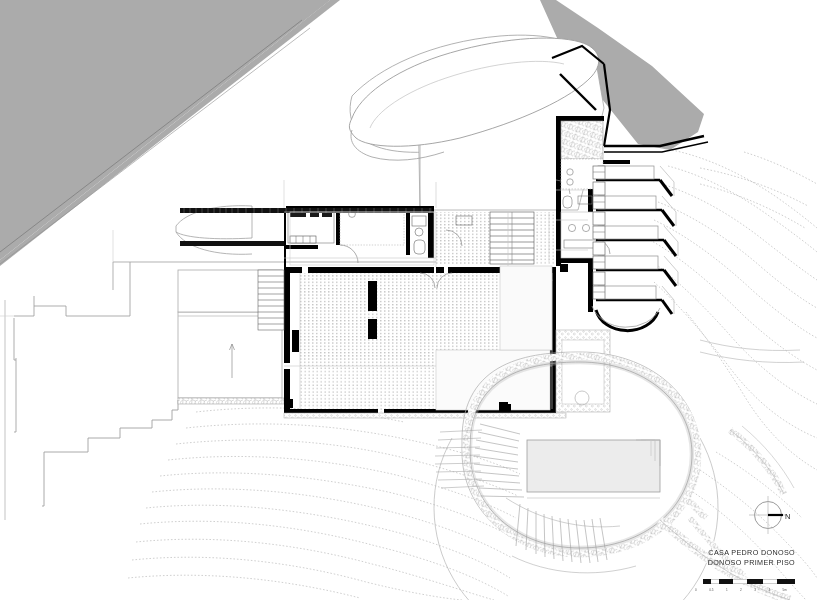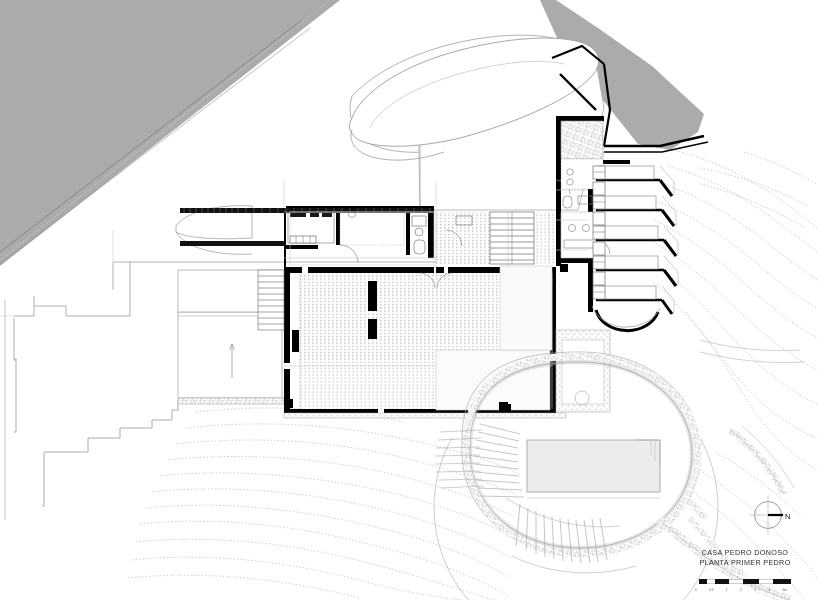--- a/index.html
+++ b/index.html
@@ -1,19 +1,19 @@
 <!DOCTYPE html>
 <html><head>
 <meta charset="utf-8">
 <style>
   html,body{margin:0;padding:0;background:#fff;}
   body{width:817px;height:600px;overflow:hidden;font-family:"Liberation Sans",sans-serif;}
   #sheet{position:relative;width:817px;height:600px;background:#ffffff;overflow:hidden;}
   #plan{position:absolute;left:0;top:0;width:817px;height:600px;}
-  .titleblock{position:absolute;right:22px;bottom:8px;width:100px;text-align:center;}
+  .titleblock{position:absolute;right:22px;bottom:8px;width:100px;text-align:right;}
   .tl{font-size:7.2px;letter-spacing:.35px;color:#2b2b2b;line-height:9.6px;white-space:nowrap;}
   .scalewrap{margin-top:2px;}
   .scaleticks{display:flex;font-size:3.1px;color:#555;justify-content:space-between;width:92px;margin-top:.5px;}
   .compass{position:absolute;right:24px;bottom:62px;width:46px;height:46px;}
 </style>
 </head>
 <body>
 
 <div id="sheet">
 
@@ -473,21 +473,21 @@
 <svg class="compass" viewBox="0 0 46 46">
   <circle cx="21" cy="23" r="13.5" fill="none" stroke="#8e8e8e" stroke-width="0.9"></circle>
   <path d="M21 4 V42" stroke="#b6b6b6" stroke-width="0.7"></path>
   <path d="M2 23 H40" stroke="#b6b6b6" stroke-width="0.7"></path>
   <path d="M21 23 H36" stroke="#000000" stroke-width="2.2"></path>
   <text x="38" y="26.5" font-family="Liberation Sans, sans-serif" font-size="7.5" fill="#1a1a1a">N</text>
 </svg>
 
 <div class="titleblock">
   <div class="tl">CASA PEDRO DONOSO</div>
-  <div class="tl">PLANTA PRIMER PEDRO</div>
+  <div class="tl">DONOSO PRIMER PISO</div>
   <div class="scalewrap">
     <svg width="92" height="5" viewBox="0 0 92 5">
       <rect x="0" y="0" width="92" height="5" fill="#ffffff" stroke="#333" stroke-width="0.5"></rect>
       <rect x="0" y="0" width="8" height="5" fill="#111"></rect>
       <rect x="16" y="0" width="14" height="5" fill="#111"></rect>
       <rect x="44" y="0" width="16" height="5" fill="#111"></rect>
       <rect x="74" y="0" width="18" height="5" fill="#111"></rect>
     </svg>
     <div class="scaleticks">
       <span>0</span>

